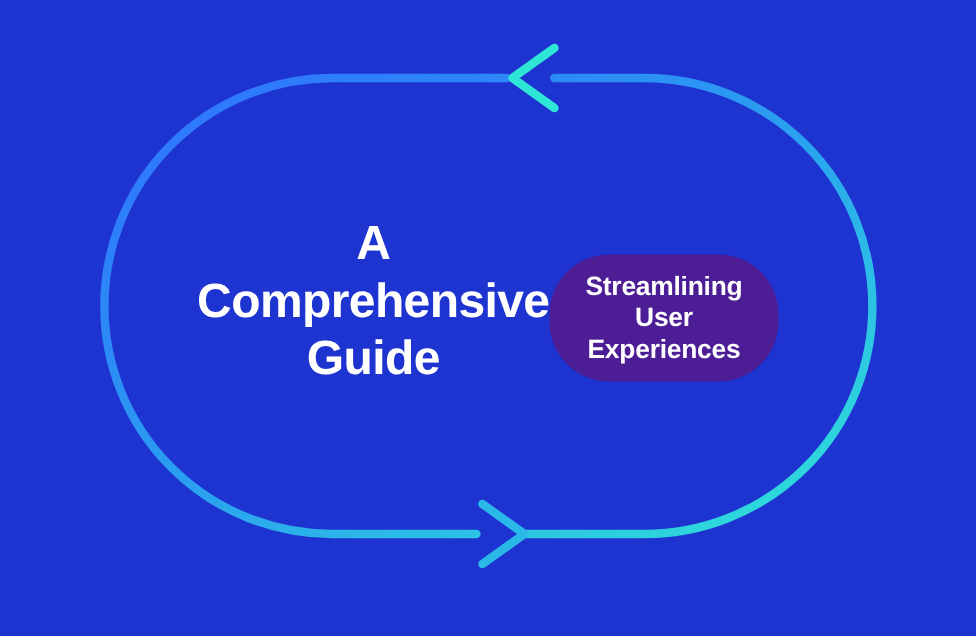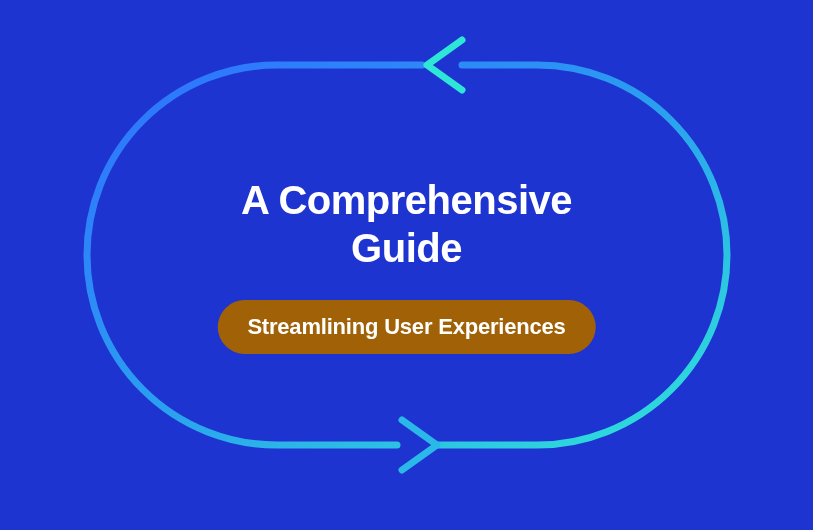--- a/index.html
+++ b/index.html
@@ -14,35 +14,35 @@
       font-family: -apple-system, BlinkMacSystemFont, "Segoe UI", Helvetica, Arial, sans-serif;
       position: relative;
       overflow: hidden;
     }
     .container {
       position: absolute;
       top: 50%;
       left: 50%;
       transform: translate(-50%, -50%);
       display: flex;
-      flex-direction: column;
+      flex-direction: row;
       align-items: center;
       text-align: center;
       z-index: 10;
     }
     .title {
       color: #ffffff;
       font-size: 40px;
       font-weight: 700;
       line-height: 1.2;
       margin-bottom: 28px;
       letter-spacing: -0.5px;
     }
     .subtitle-pill {
-      background-color: #a16207;
+      background-color: #4c1d95;
       color: #ffffff;
       font-size: 22px;
       font-weight: 600;
       padding: 14px 30px;
       border-radius: 50px;
       letter-spacing: -0.2px;
     }
     .loop-svg {
       position: absolute;
       top: 50%;

